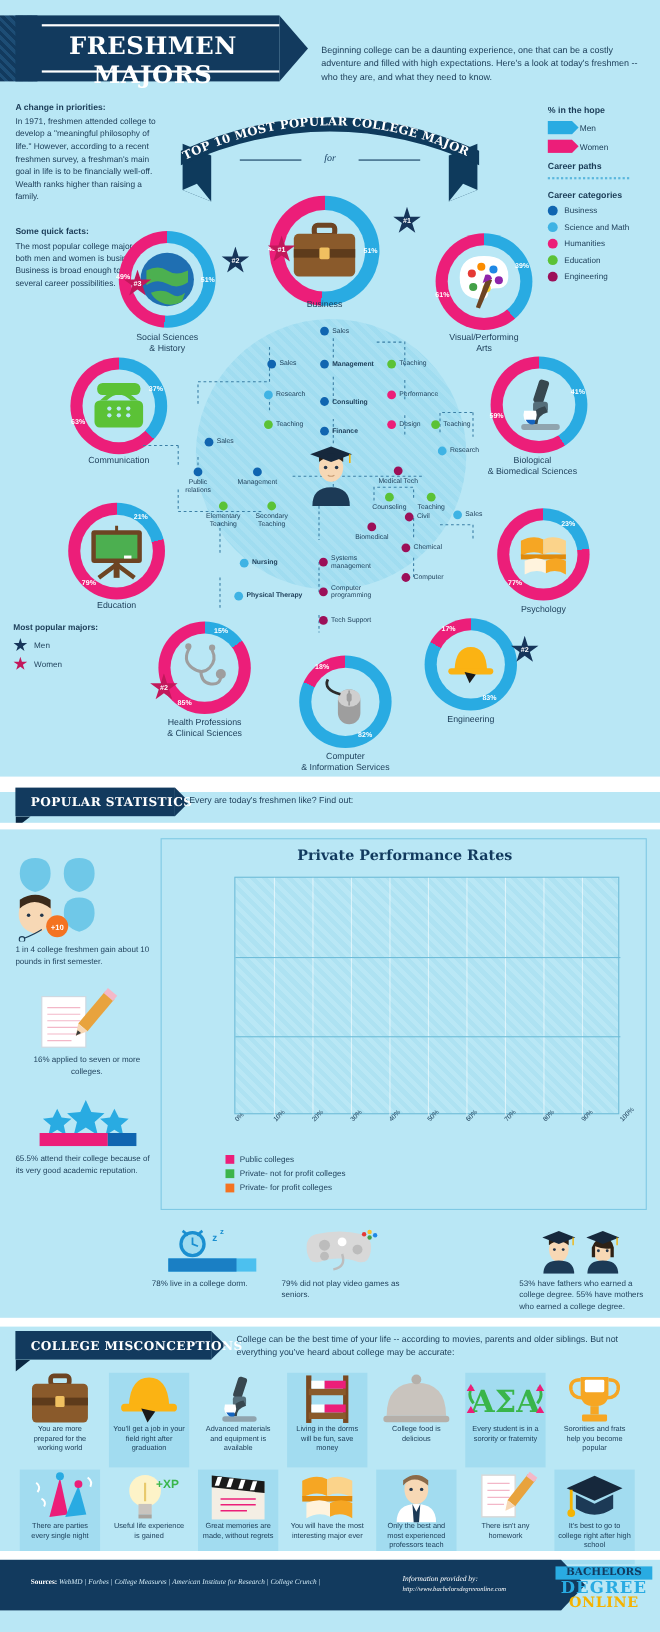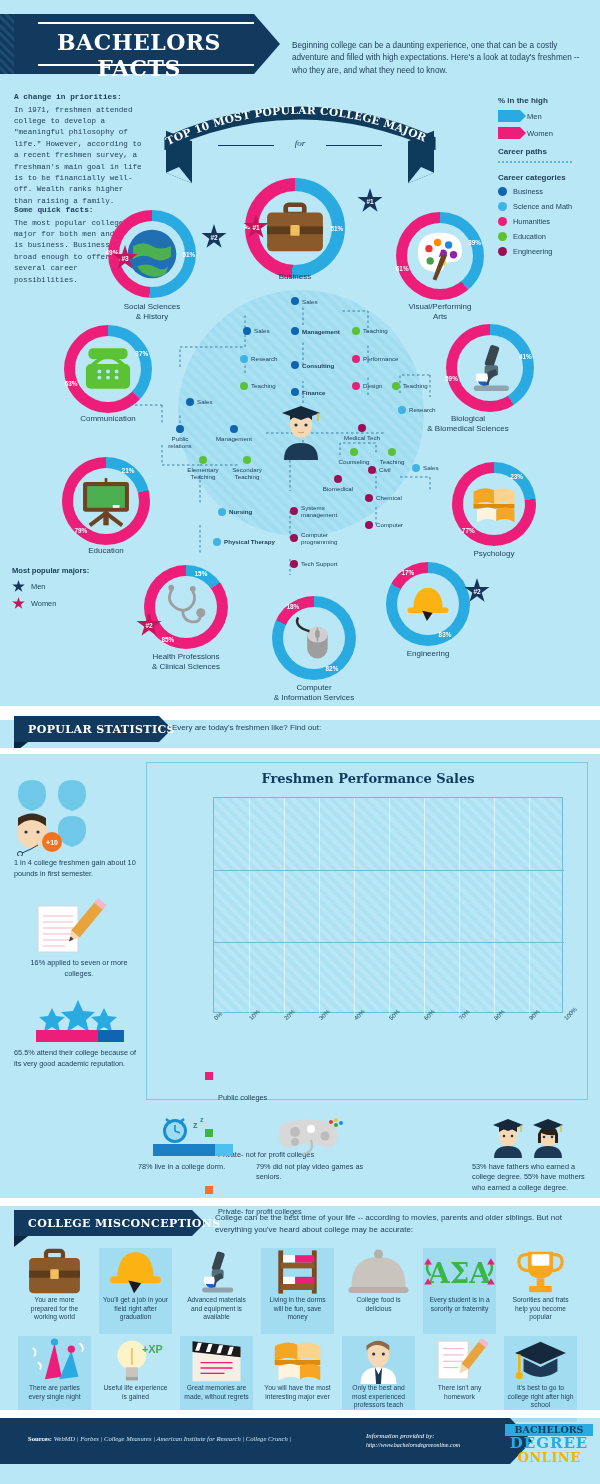--- a/index.html
+++ b/index.html
@@ -33,21 +33,21 @@
     position: absolute; left: 24px; top: 15px; width: 230px;
     color: #fff; font-family: "DejaVu Serif", serif; font-weight: bold;
     font-size: 22px; letter-spacing: .5px; text-align:center;
   }
   .hdr-intro {
     position: absolute; left: 292px; top: 26px; width: 292px;
     font-size: 8.2px; line-height: 1.52; color: #1b3c57;
   }
 
   
-  .note { position: absolute; width: 128px; font-size: 7.6px; line-height: 1.5; color: #1b3c57; font-family: Liberation Mono, monospace; }
+  .note { position: absolute; width: 128px; font-size: 7.6px; line-height: 1.5; color: #1b3c57; }
   .note b { display:block; font-size: 7.8px; margin-bottom: 1px; }
   #note-priorities { left: 14px; top: 92px; }
   #note-quick { left: 14px; top: 205px; }
 
   
   .legend { position: absolute; left: 498px; top: 96px; width: 100px; color:#1b3c57; }
   .legend .lg-h { font-size: 8px; font-weight: bold; margin-bottom: 5px; }
   .legend .lg-row { display:flex; align-items:center; gap:7px; margin-bottom: 5px; }
   .tag { width: 22px; height: 12px; position: relative; }
   .tag:after { content:""; position:absolute; right:-6px; top:0; width:0;height:0;
@@ -131,21 +131,21 @@
   .plot { position:absolute; left:66px; top:34px; width:350px; height:216px;
      border:1px solid #6fbcd8;
      background: repeating-linear-gradient(45deg, #aee2f2 0 4px, #b9e7f5 4px 8px); }
   .grp-sep { position:absolute; left:0; width:350px; height:1px; background:#6fbcd8; }
   .gridv { position:absolute; top:0; width:1px; height:216px; background:rgba(255,255,255,.55); }
   .xtick { position:absolute; top:254px; font-size:6px; color:#1b3c57;
      transform: rotate(-45deg); transform-origin: left top; }
   .chart-legend { position:absolute; left:58px; top:286px; }
   .cl-row { display:flex; align-items:center; gap:5px; margin-bottom:4px; }
   .cl-sw { width:8px; height:8px; }
-  .cl-lbl { font-size:7.4px; color:#1b3c57;margin-top:44px; }
+  .cl-lbl { font-size:7.4px; color:#1b3c57; }
   .chart-note { position:absolute; left:216px; top:286px; width:208px;
      font-size:7.4px; line-height:1.5; color:#1b3c57; }
 
   
   .lfact { position:absolute; width:128px; font-size:7.3px; line-height:1.45; color:#1b3c57; }
   .bstat { position:absolute; width:112px; }
   .bstat .icoB { height:40px; display:flex; align-items:flex-end; justify-content:center; }
   .bstat .txt { font-size:7.3px; line-height:1.42; color:#1b3c57; margin-top:4px; }
 
   
@@ -174,35 +174,35 @@
 <body>
 
 <div class="page">
 
   <div class="hdr-wrap">
     <div class="hdr-hatch"></div>
     <div class="hdr-ban">
       <div class="hdr-rule t"></div>
       <div class="hdr-rule b"></div>
     </div>
-    <div class="hdr-title">BACHELORS FACTS</div>
+    <div class="hdr-title">FRESHMEN MAJORS</div>
     <div class="hdr-intro">Beginning college can be a daunting experience, one that can be a costly adventure and filled with high expectations. Here's a look at today's freshmen -- who they are, and what they need to know.</div>
   </div>
 
   <div class="note" id="note-priorities">
     <b>A change in priorities:</b>
     <span>In 1971, freshmen attended college to develop a "meaningful philosophy of life." However, according to a recent freshmen survey, a freshman's main goal in life is to be financially well-off. Wealth ranks higher than raising a family.</span>
   </div>
   <div class="note" id="note-quick">
     <b>Some quick facts:</b>
     <span>The most popular college major for both men and women is business. Business is broad enough to offer several career possibilities.</span>
   </div>
 
   <div class="legend">
-    <div class="lg-h">% in the high</div>
+    <div class="lg-h">% in the hope</div>
     <div class="lg-row">
       <span class="tag men"></span>
       <span class="lg-lbl">Men</span>
     </div>
     <div class="lg-row">
       <span class="tag wom"></span>
       <span class="lg-lbl">Women</span>
     </div>
     <div class="lg-h" style="margin-top:8px">Career paths</div>
     <div class="dotline"></div>
@@ -332,21 +332,21 @@
               <path d="M14,33 q0,-10 10,-12 l2,4 q-7,2 -7,8z" fill="#37474f"></path>
               <rect x="8" y="33" width="26" height="4" rx="2" fill="#90a4ae"></rect>
               <path d="M10,24 q-2,7 4,9 q6,-2 4,-9z" fill="#fff"></path>
               <path d="M11,30 q2,4 6,3 q1,-2 0,-3z" fill="#1565c0"></path>
             </svg>
           </div>
           <div class="pct" style="left:72.97130689856232px;top:29.258842417489674px">41%</div>
           <div class="pct" style="left:-0.9713068985623039px;top:50.74115758251034px">59%</div>
         </div>
       </div>
-      <div class="dlabel" style="left:388px;top:414px;width:160px;white-space:normal">Biological<br>&amp; Biomedical Sciences</div>
+      <div class="dlabel" style="left:404px;top:414px;width:160px;white-space:normal">Biological<br>&amp; Biomedical Sciences</div>
       <div class="donut" style="left:62px;top:457px;">
         <div class="ring" style="width:88px;height:88px;background:conic-gradient(from 0deg, #29abe2 0 21%, #ec1e79 21% 100%)">
           <div class="hole" style="left:11px;top:11px;width:66px;height:66px"></div>
           <div class="ico" style="left:17px;top:17px;width:54px;height:54px">
             <svg viewBox="0 0 40 38" width="100%" height="100%">
               <rect x="3" y="5" width="34" height="22" rx="2" fill="#6d4423"></rect>
               <rect x="6" y="8" width="28" height="16" fill="#4caf50"></rect>
               <rect x="18" y="27" width="4" height="10" fill="#6d4423"></rect>
               <path d="M8,37 L20,28 L32,37" stroke="#6d4423" stroke-width="3" fill="none"></path>
               <rect x="25" y="22" width="5" height="2" fill="#fff"></rect>
@@ -655,21 +655,21 @@
   <svg style="position:absolute;left:26px;top:1000px;width:110px;height:42px">
     <path d="M52,0 l5,11 l12,1 l-9,8 l3,12 l-11,-7 l-11,7 l3,-12 l-9,-8 l12,-1z" fill="#29abe2"></path>
     <path d="M26,8 l4,8 l9,1 l-7,6 l2,9 l-8,-5 l-8,5 l2,-9 l-7,-6 l9,-1z" fill="#29abe2"></path>
     <path d="M78,8 l4,8 l9,1 l-7,6 l2,9 l-8,-5 l-8,5 l2,-9 l-7,-6 l9,-1z" fill="#29abe2"></path>
     <rect x="10" y="30" width="62" height="12" fill="#ec1e79"></rect>
     <rect x="72" y="30" width="26" height="12" fill="#1065b0"></rect>
   </svg>
   <div class="lfact" style="left:14px; top:1048px;">65.5% attend their college because of its very good academic reputation.</div>
 
   <div class="statpanel">
-    <div class="chart-title">Freshmen Performance Sales</div>
+    <div class="chart-title">Private Performance Rates</div>
     <div class="plot" id="plot">
       <div class="gridv" style="left:35px"></div>
         <div class="gridv" style="left:70px"></div>
       <div class="gridv" style="left:105px"></div>
         <div class="gridv" style="left:140px"></div>
       <div class="gridv" style="left:175px"></div>
         <div class="gridv" style="left:210px"></div>
       <div class="gridv" style="left:245px"></div>
         <div class="gridv" style="left:280px"></div>
       <div class="gridv" style="left:315px"></div>

